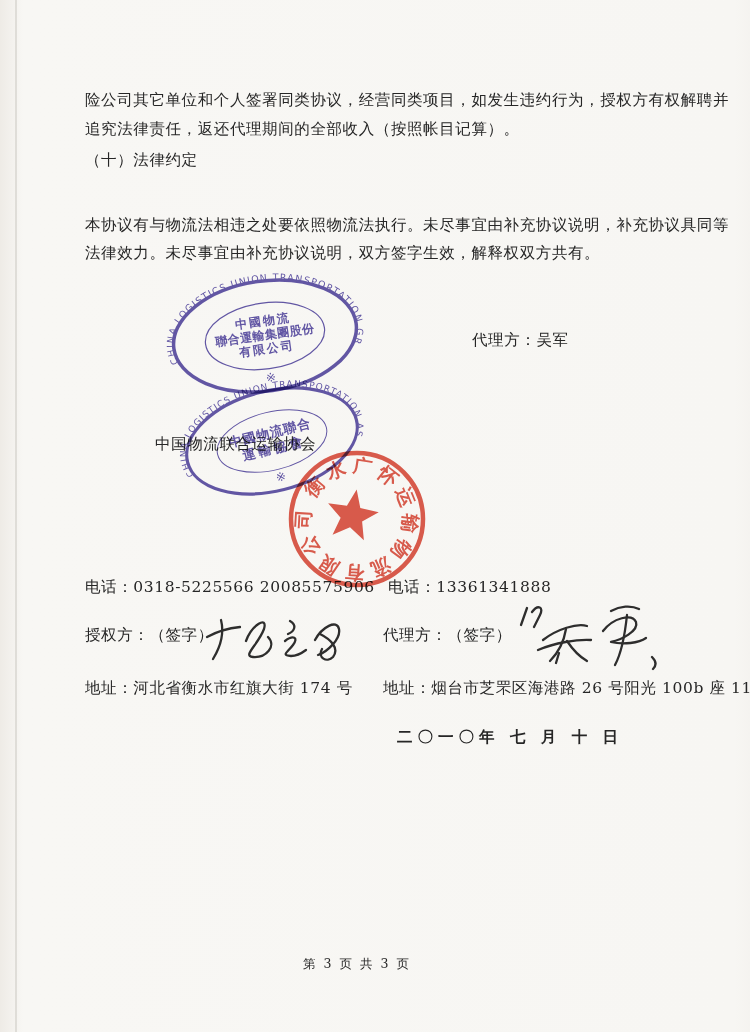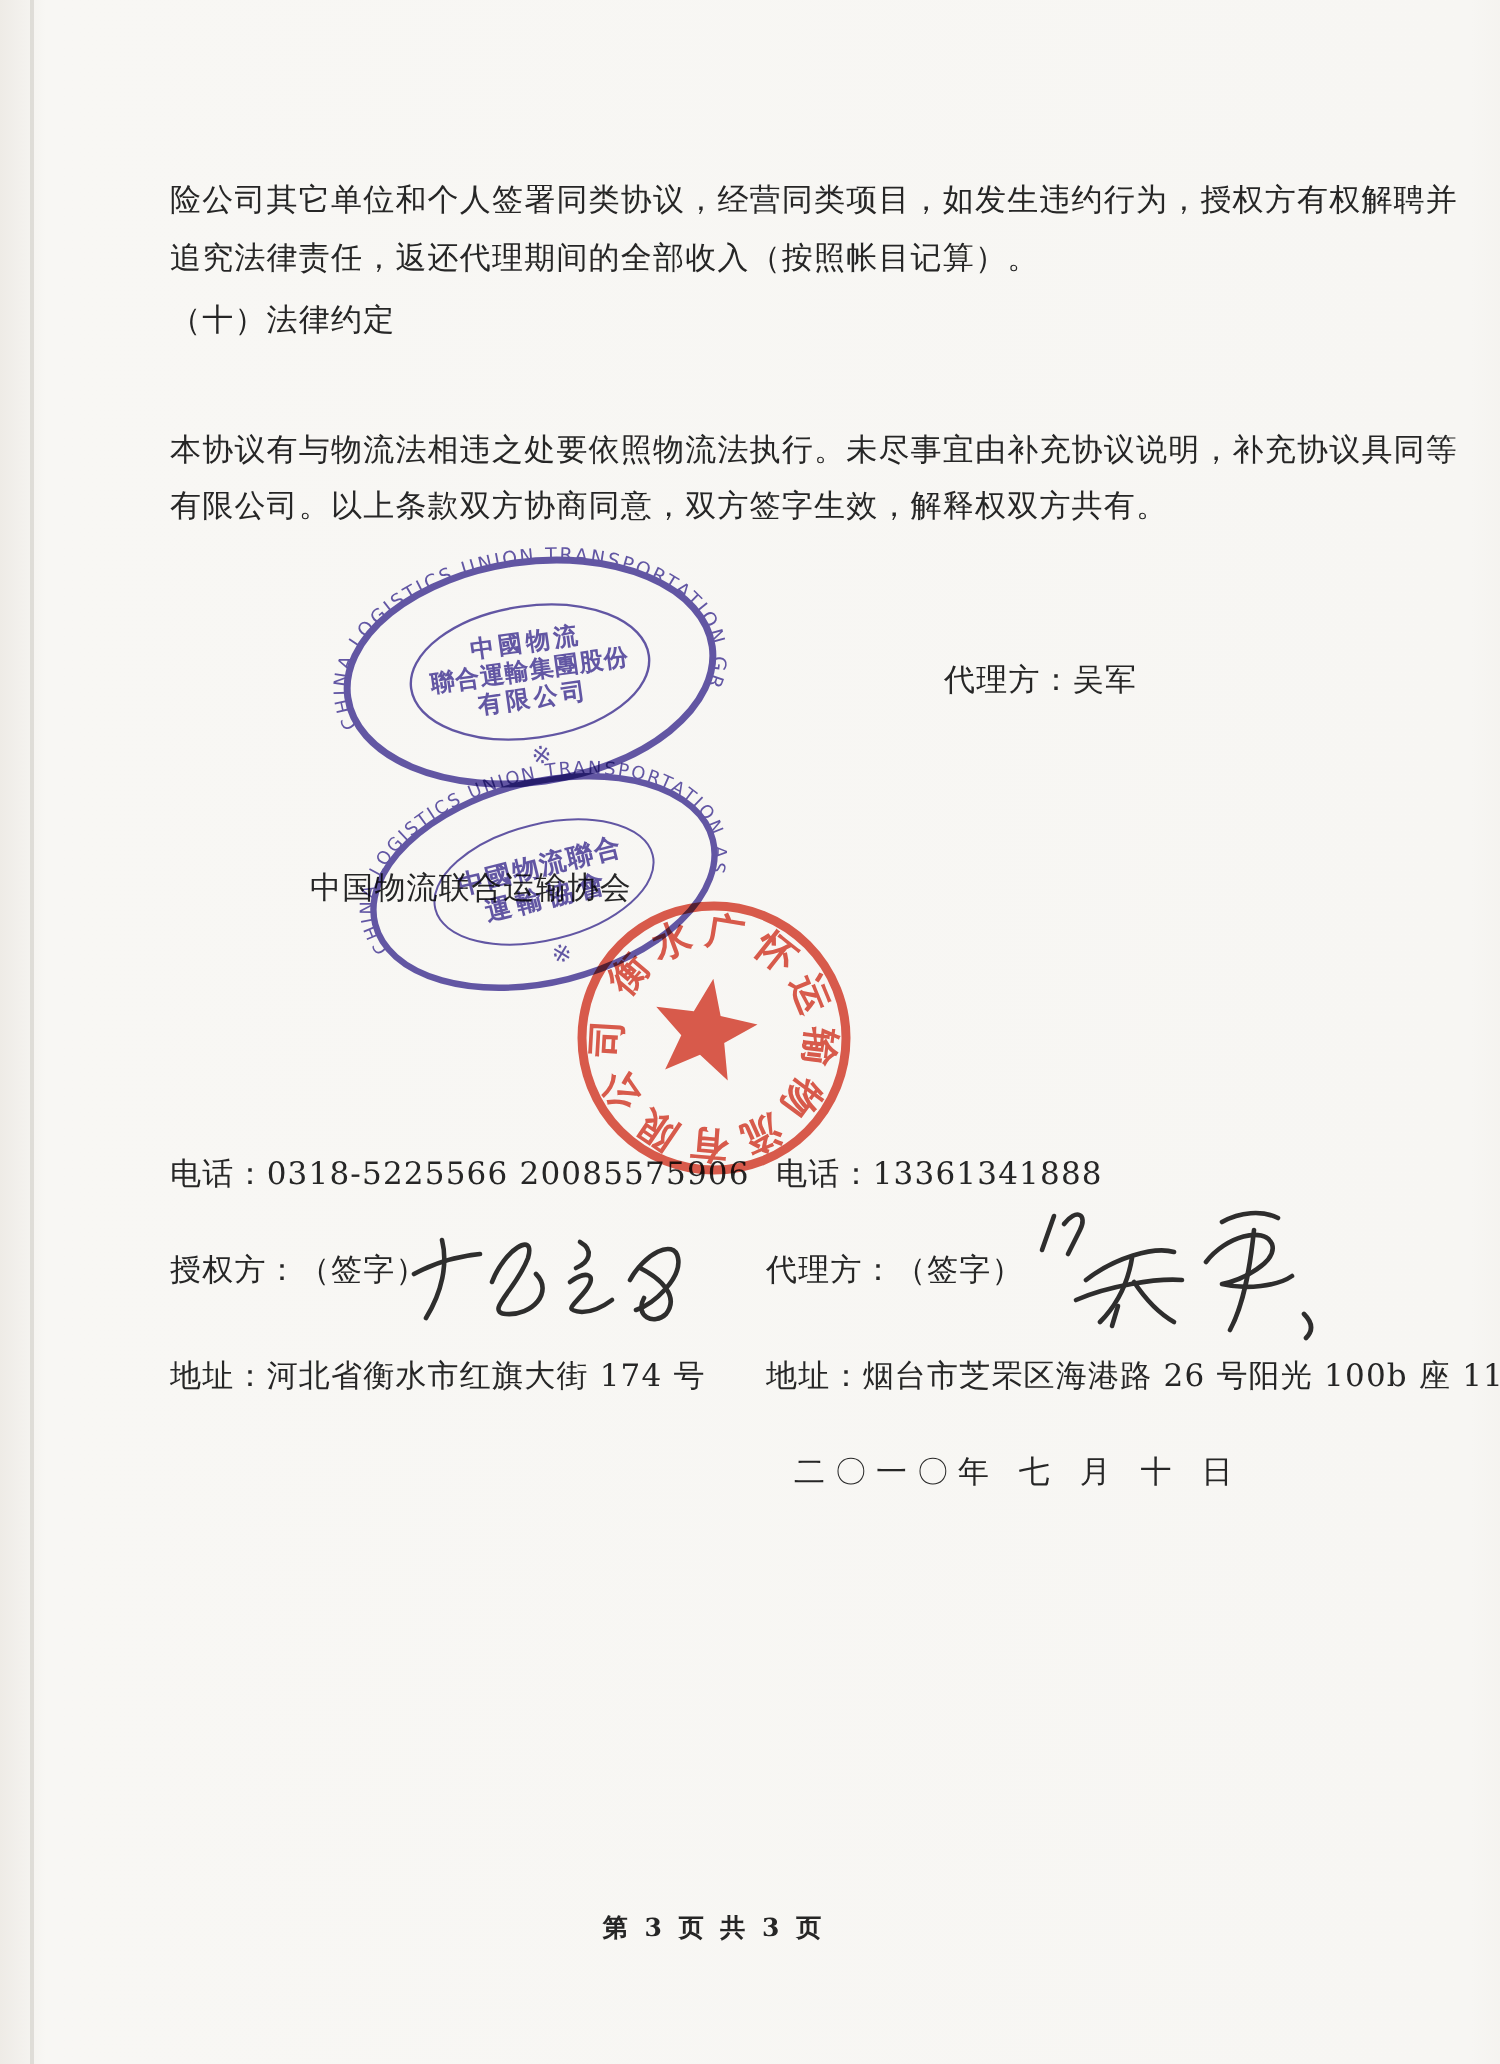--- a/index.html
+++ b/index.html
@@ -29,38 +29,38 @@
 </head>
 <body>
 
 <div class="page">
   <div class="edge-line"></div>
 
   <div class="t" style="left:85px;top:93px;">险公司其它单位和个人签署同类协议，经营同类项目，如发生违约行为，授权方有权解聘并</div>
   <div class="t" style="left:85px;top:122px;">追究法律责任，返还代理期间的全部收入（按照帐目记算）。</div>
   <div class="t" style="left:85px;top:153px;text-align:center;">（十）法律约定</div>
   <div class="t" style="left:85px;top:218px;">本协议有与物流法相违之处要依照物流法执行。未尽事宜由补充协议说明，补充协议具同等</div>
-  <div class="t" style="left:85px;top:246px;">有限公司。以上条款双方协商同意，双方签字生效，解释权双方共有。</div>
+  <div class="t" style="left:85px;top:246px;">法律效力。未尽事宜由补充协议说明，双方签字生效，解释权双方共有。</div>
 
   <div class="t" style="left:472px;top:333px;"><span>代理方：</span><span>吴军</span></div>
 
   <div class="t" style="left:155px;top:437px;">中国物流联合运输协会</div>
 
   <div class="t" style="left:85px;top:580px;"><span>电话：</span><span>0318-5225566   20085575906</span></div>
   <div class="t" style="left:388px;top:580px;"><span>电话：</span><span>13361341888</span></div>
 
   <div class="t" style="left:85px;top:628px;">授权方：（签字）</div>
   <div class="t" style="left:383px;top:628px;">代理方：（签字）</div>
 
   <div class="t" style="left:85px;top:681px;"><span>地址：</span><span>河北省衡水市红旗大街 174 号</span></div>
   <div class="t" style="left:383px;top:681px;"><span>地址：</span><span>烟台市芝罘区海港路 26 号阳光 100b 座 1111 室</span></div>
 
-  <div class="t date" style="left:397px;top:729px;">二〇一〇年 七 月 十 日</div>
+  <div class="t date" style="left:397px;top:729px;font-weight:bold;">二〇一〇年 七 月 十 日</div>
 
-  <div class="t footer" style="top:958px;font-weight:bold;">第 3 页 共 3 页</div>
+  <div class="t footer" style="top:958px;">第 3 页 共 3 页</div>
 
   <svg class="overlay" width="750" height="1032" viewBox="0 0 750 1032">
 
     <g class="seal" transform="translate(265,336) rotate(-8)" opacity="0.88">
       <ellipse rx="92" ry="55" class="seal-blue-stroke" stroke-width="3.5"></ellipse>
       <ellipse rx="60" ry="33" class="seal-blue-stroke" stroke-width="1.2"></ellipse>
       <path id="s1ring" d="M -86 20 A 92 55 0 1 1 86 20" fill="none"></path>
       <text font-size="9.5" letter-spacing="1.2" class="seal-blue-fill"><textPath href="#s1ring" startOffset="6">CHINA LOGISTICS UNION TRANSPORTATION GROUP SHARE</textPath></text>
       <text x="0" y="-11" text-anchor="middle" font-size="12" letter-spacing="2" font-weight="bold" class="seal-blue-fill">中國物流</text>
       <text x="0" y="3" text-anchor="middle" font-size="12" letter-spacing="0.5" font-weight="bold" class="seal-blue-fill">聯合運輸集團股份</text>

